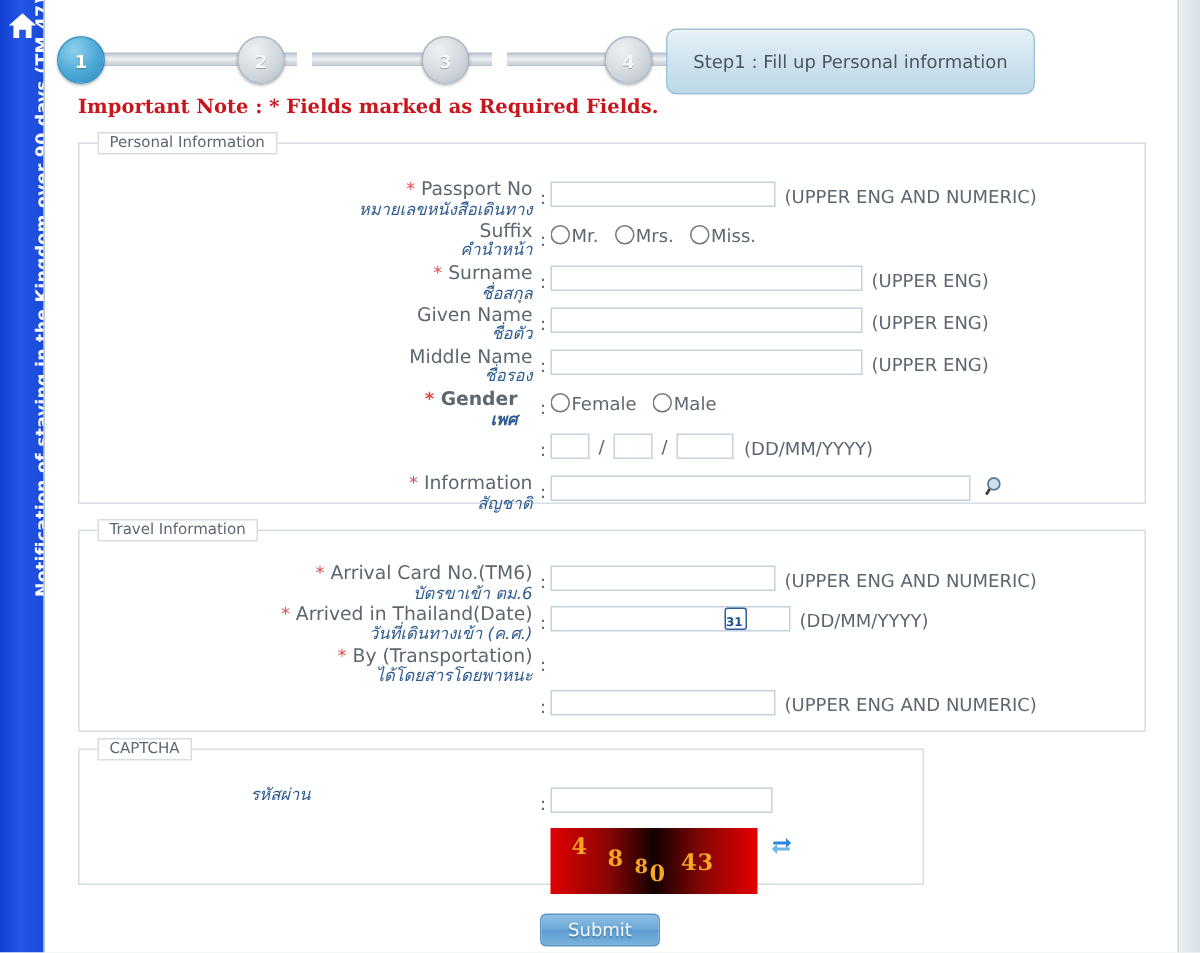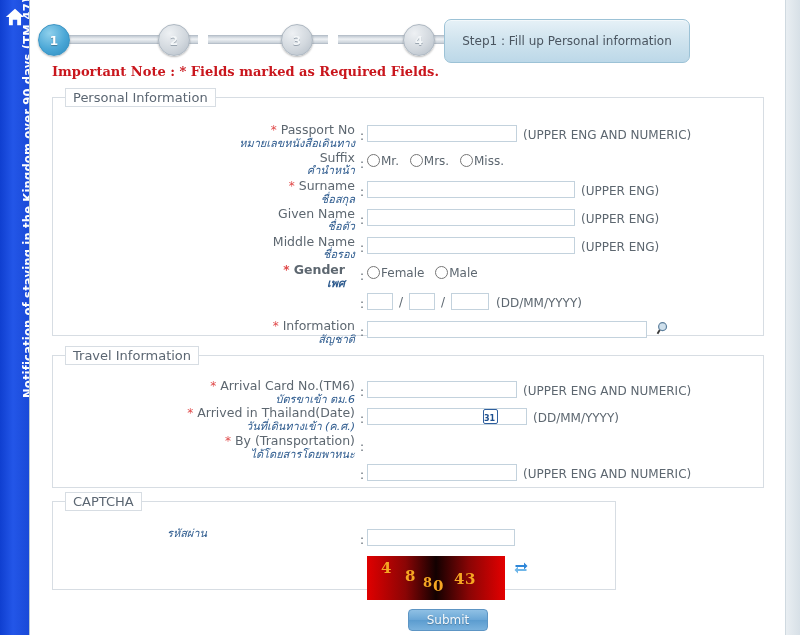--- a/index.html
+++ b/index.html
@@ -99,21 +99,21 @@
     position:absolute;
     margin:0; padding:0;
     border:1px solid #d7dde3;
     background:#fff;
   }
   legend{
     margin-left:12px; padding:1px 7px;
     border:1px solid #d7dde3;
     background:#fff;
     color:#5b6672;
-    font-size:13px;
+    font-size:10px;
   }
   #fs-personal{ left:22px; top:88px; width:712px; height:248px; }
   #fs-travel  { left:22px; top:346px; width:712px; height:142px; }
   #fs-captcha { left:22px; top:492px; width:564px; height:98px; }
   .labelbox{
     position:absolute;
     text-align:right;
     line-height:1.05;
   }
   .en{
@@ -204,21 +204,20 @@
     position:absolute; left:330px; top:609px;
     width:80px; height:22px;
     border:1px solid #5d95c4;
     border-radius:4px;
     background:linear-gradient(to bottom,#8fc0e4 0%,#69a6d6 50%,#5b9ccf 51%,#7ab2dd 100%);
     color:#f4f9fc;
     font-size:12px;
     text-shadow:0 1px 1px rgba(0,0,0,.25);
     cursor:pointer;
     font-family:"DejaVu Sans","Liberation Sans",sans-serif;
-    margin-left:48px;
   }
 </style>
 </head>
 <body>
 
 <div id="sidebar">
   <span class="homeicon">
     <svg viewBox="0 0 24 24" width="22" height="22">
       <path d="M12 3 L22 12 L18.6 12 L18.6 21 L14.4 21 L14.4 15 L9.6 15 L9.6 21 L5.4 21 L5.4 12 L2 12 Z" fill="#ffffff"></path>
     </svg>

